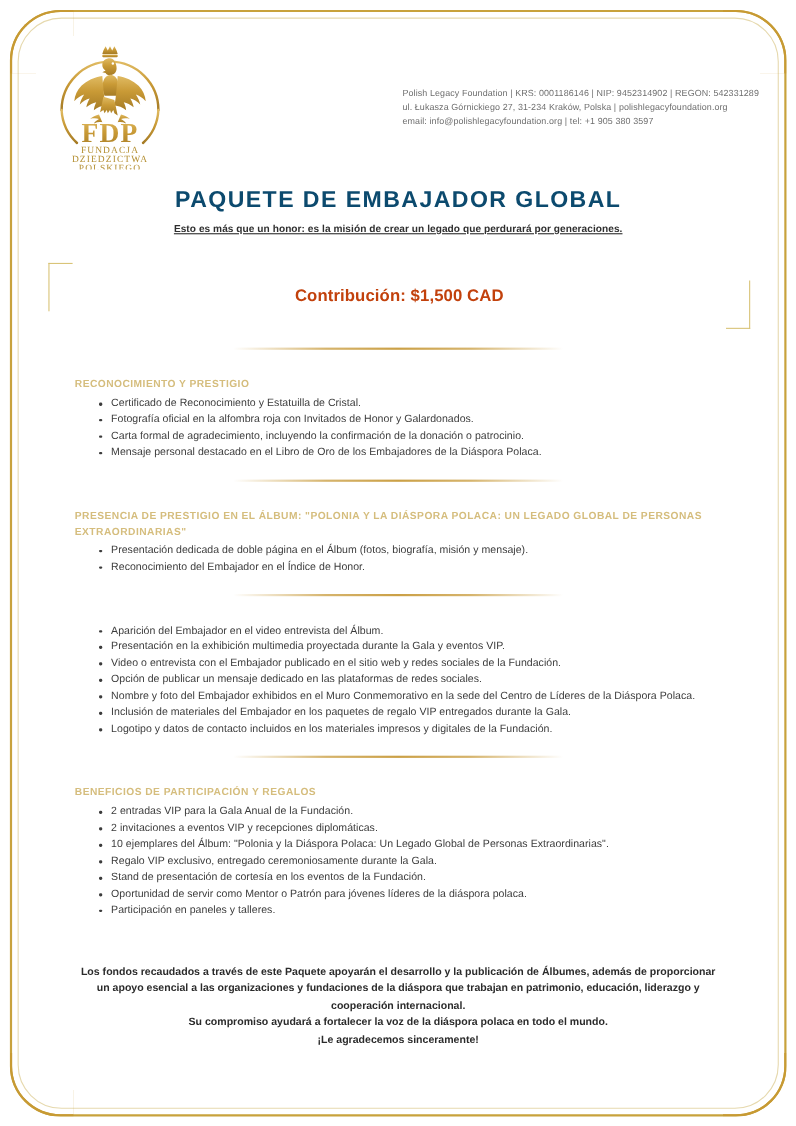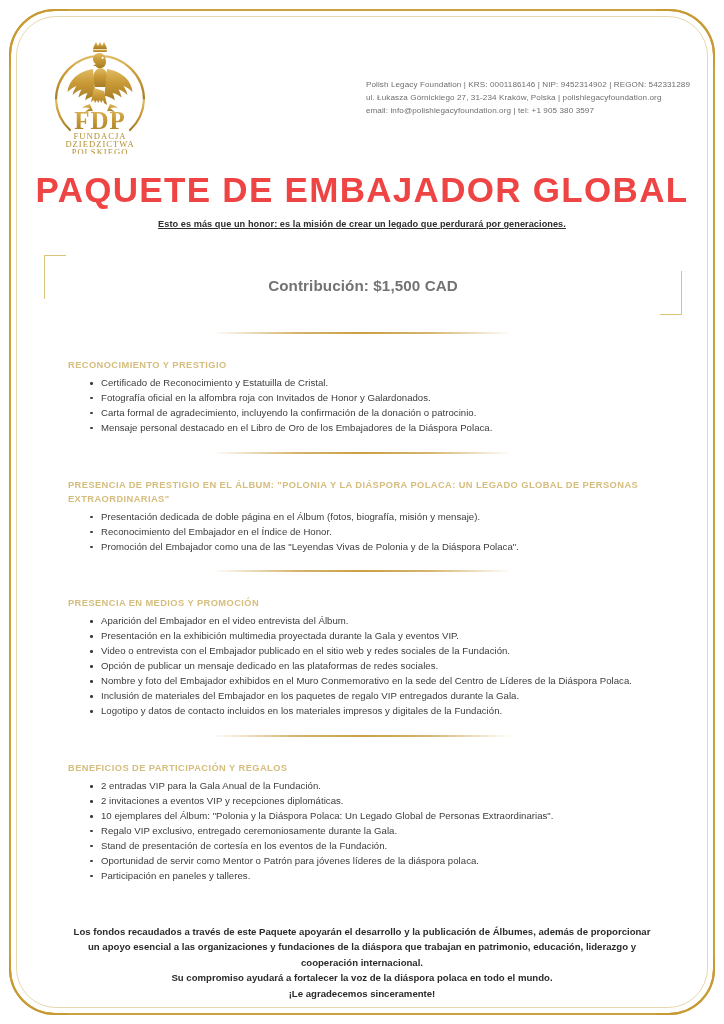--- a/index.html
+++ b/index.html
@@ -87,24 +87,24 @@
     line-height: 1.62;
     color: #6e6e6e;
     padding-top: 56px;
     letter-spacing: .1px;
     white-space: nowrap;
   }
 
   
   .title {
     text-align: center;
-    font-size: 35px;
+    font-size: 21px;
     font-weight: bold;
     letter-spacing: 1.3px;
-    color: #ef4444;
+    color: #0c4a6e;
     margin-top: 2px;
   }
   .subtitle {
     text-align: center;
     font-size: 9.2px;
     font-weight: bold;
     color: #2f2f2f;
     margin-top: 9px;
     letter-spacing: .05px;
     text-decoration: underline;
@@ -120,21 +120,21 @@
     position: absolute;
     inset: 0;
     display: flex;
     align-items: center;
     justify-content: center;
     gap: 30px;
   }
   .price-item {
     font-size: 15.2px;
     font-weight: bold;
-    color: #737373;
+    color: #c2410c;
     letter-spacing: .1px;
   }
   .bracket {
     position: absolute;
     width: 22px; height: 44px;
     border: 1.7px solid #d9c478;
     box-sizing: border-box;
     pointer-events: none;
   }
   .bracket.tl { left: 0;  top: 0;    border-right: none; border-bottom: none; }
@@ -291,28 +291,26 @@
         </ul>
       </div>
 
       <div class="divider" style="margin-top:16px"></div>
 
       <div class="section">
         <div class="section-title">PRESENCIA DE PRESTIGIO EN EL ÁLBUM: "POLONIA Y LA DIÁSPORA POLACA: UN LEGADO GLOBAL DE PERSONAS EXTRAORDINARIAS"</div>
         <ul class="bullets">
           <li>Presentación dedicada de doble página en el Álbum (fotos, biografía, misión y mensaje).</li>
           <li>Reconocimiento del Embajador en el Índice de Honor.</li>
-          <li>Promoción del Embajador como una de las "Leyendas Vivas de Polonia y de la Diáspora Polaca".</li>
         </ul>
       </div>
 
       <div class="divider" style="margin-top:16px"></div>
 
       <div class="section">
-        <div class="section-title">PRESENCIA EN MEDIOS Y PROMOCIÓN</div>
         <ul class="bullets">
           <li>Aparición del Embajador en el video entrevista del Álbum.</li>
           <li>Presentación en la exhibición multimedia proyectada durante la Gala y eventos VIP.</li>
           <li>Video o entrevista con el Embajador publicado en el sitio web y redes sociales de la Fundación.</li>
           <li>Opción de publicar un mensaje dedicado en las plataformas de redes sociales.</li>
           <li>Nombre y foto del Embajador exhibidos en el Muro Conmemorativo en la sede del Centro de Líderes de la Diáspora Polaca.</li>
           <li>Inclusión de materiales del Embajador en los paquetes de regalo VIP entregados durante la Gala.</li>
           <li>Logotipo y datos de contacto incluidos en los materiales impresos y digitales de la Fundación.</li>
         </ul>
       </div>

